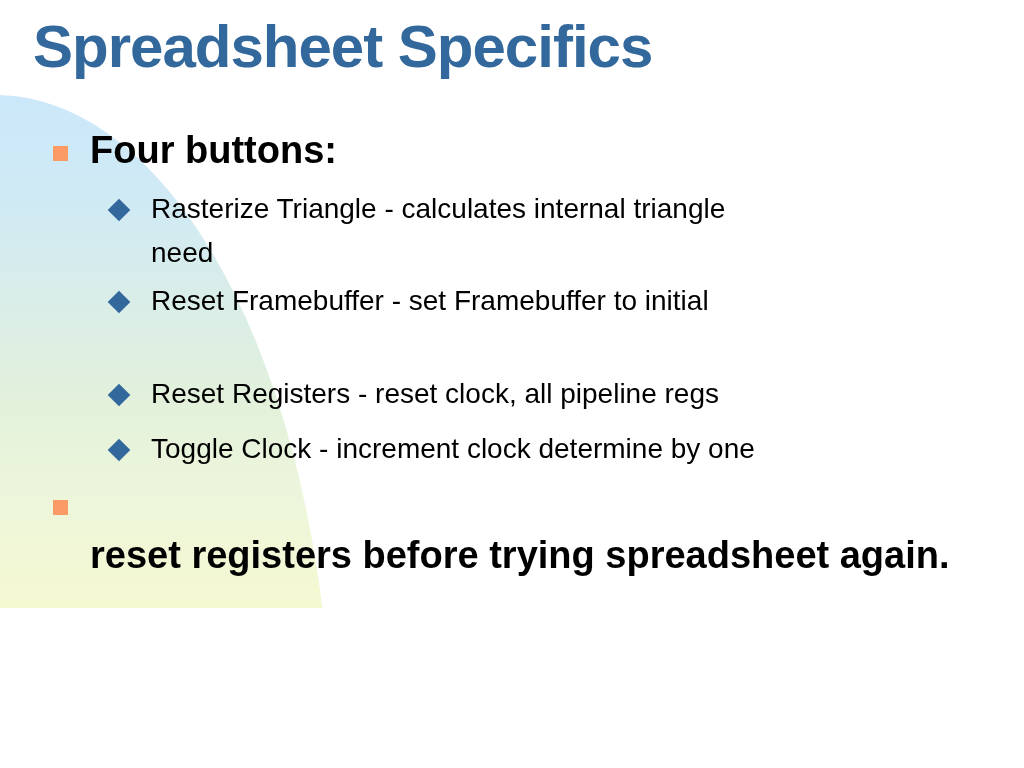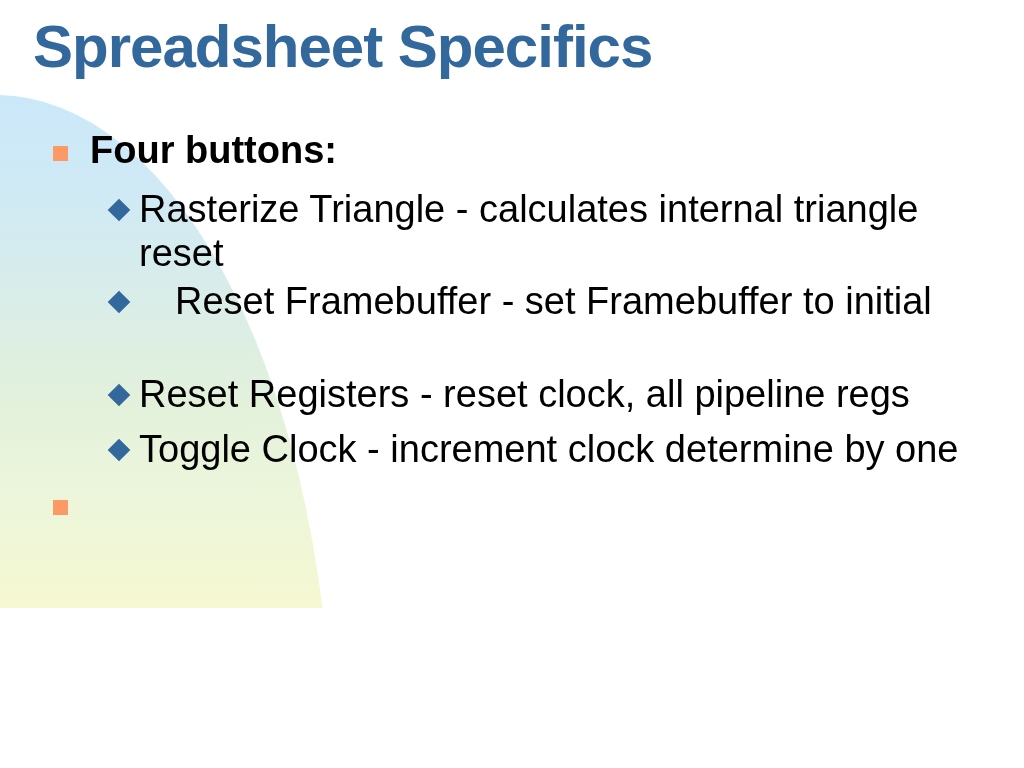--- a/index.html
+++ b/index.html
@@ -37,25 +37,25 @@
     z-index: 0;
   }
   .txt { position: absolute; white-space: nowrap; z-index: 2; color: #000000; }
   .title {
     left: 33px; top: 14px;
     font-size: 60px; font-weight: bold; letter-spacing: -1px;
     line-height: 1.1;
     color: #33689C;
   }
   .lvl1 { font-size: 38px; line-height: 44px; left: 90px; font-weight: bold; }
-  .lvl2 { font-size: 38px; line-height: 44px; left: 139px; }
+  .lvl2 { font-size: 28px; line-height: 44px; left: 151px; }
   .b1       { top: 128px; }
   .s1a      { top: 187px; }
   .s1b      { top: 231px; }
-  .s2a      { top: 279px; margin-left: 36px; }
+  .s2a      { top: 279px; }
   .s2b      { top: 323px; }
   .s3a      { top: 372px; }
   .s4a      { top: 427px; }
   .b2a      { top: 480px; line-height: 50px; }
   .b2b      { top: 530px; line-height: 50px; }
   .sq {
     position: absolute; left: 53px;
     width: 15px; height: 15px;
     background: #FB9A64;
     z-index: 2;
@@ -87,29 +87,30 @@
 
   <div class="corner-ellipse"></div>
 
   <div class="txt title">Spreadsheet Specifics</div>
 
   <div class="sq sq1"></div>
   <div class="txt lvl1 b1">Four buttons:</div>
 
   <div class="diamond d1"></div>
   <div class="txt lvl2 s1a">Rasterize Triangle - calculates internal triangle</div>
-  <div class="txt lvl2 s1b">reset</div>
+  <div class="txt lvl2 s1b">need</div>
 
   <div class="diamond d2"></div>
   <div class="txt lvl2 s2a">Reset Framebuffer - set Framebuffer to initial</div>
 
   <div class="diamond d3"></div>
   <div class="txt lvl2 s3a">Reset Registers - reset clock, all pipeline regs</div>
 
   <div class="diamond d4"></div>
   <div class="txt lvl2 s4a">Toggle Clock - increment clock determine by one</div>
 
   <div class="sq sq2"></div>
+  <div class="txt lvl1 b2b">reset registers before trying spreadsheet again.</div>
 
   <div class="txt footer-text date-stamp">4/21/98</div>
   <div class="txt footer-text page-num">11</div>
 
 </div>
 
 </body></html>

